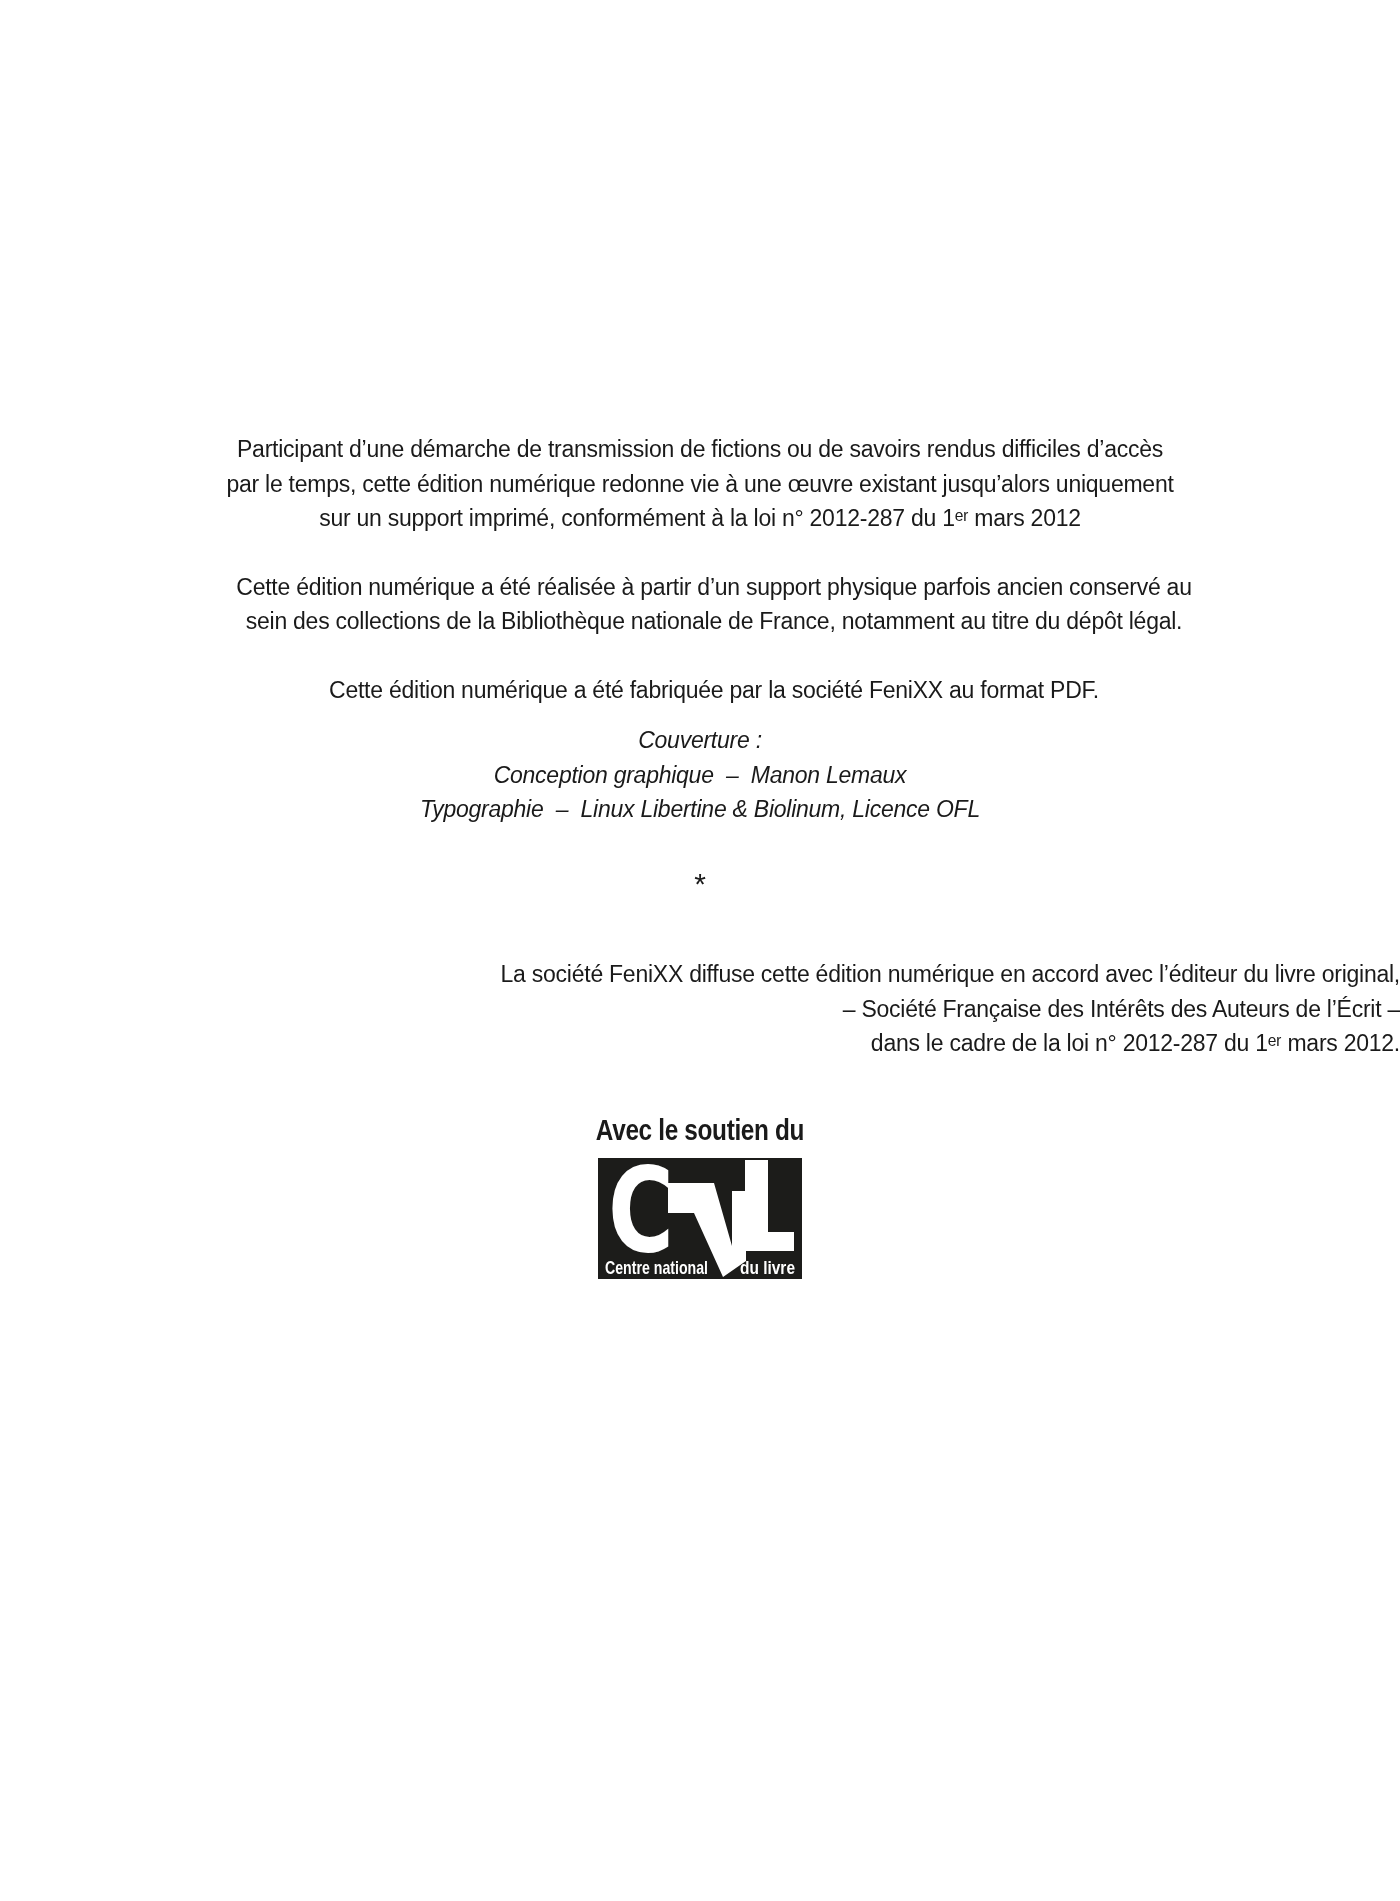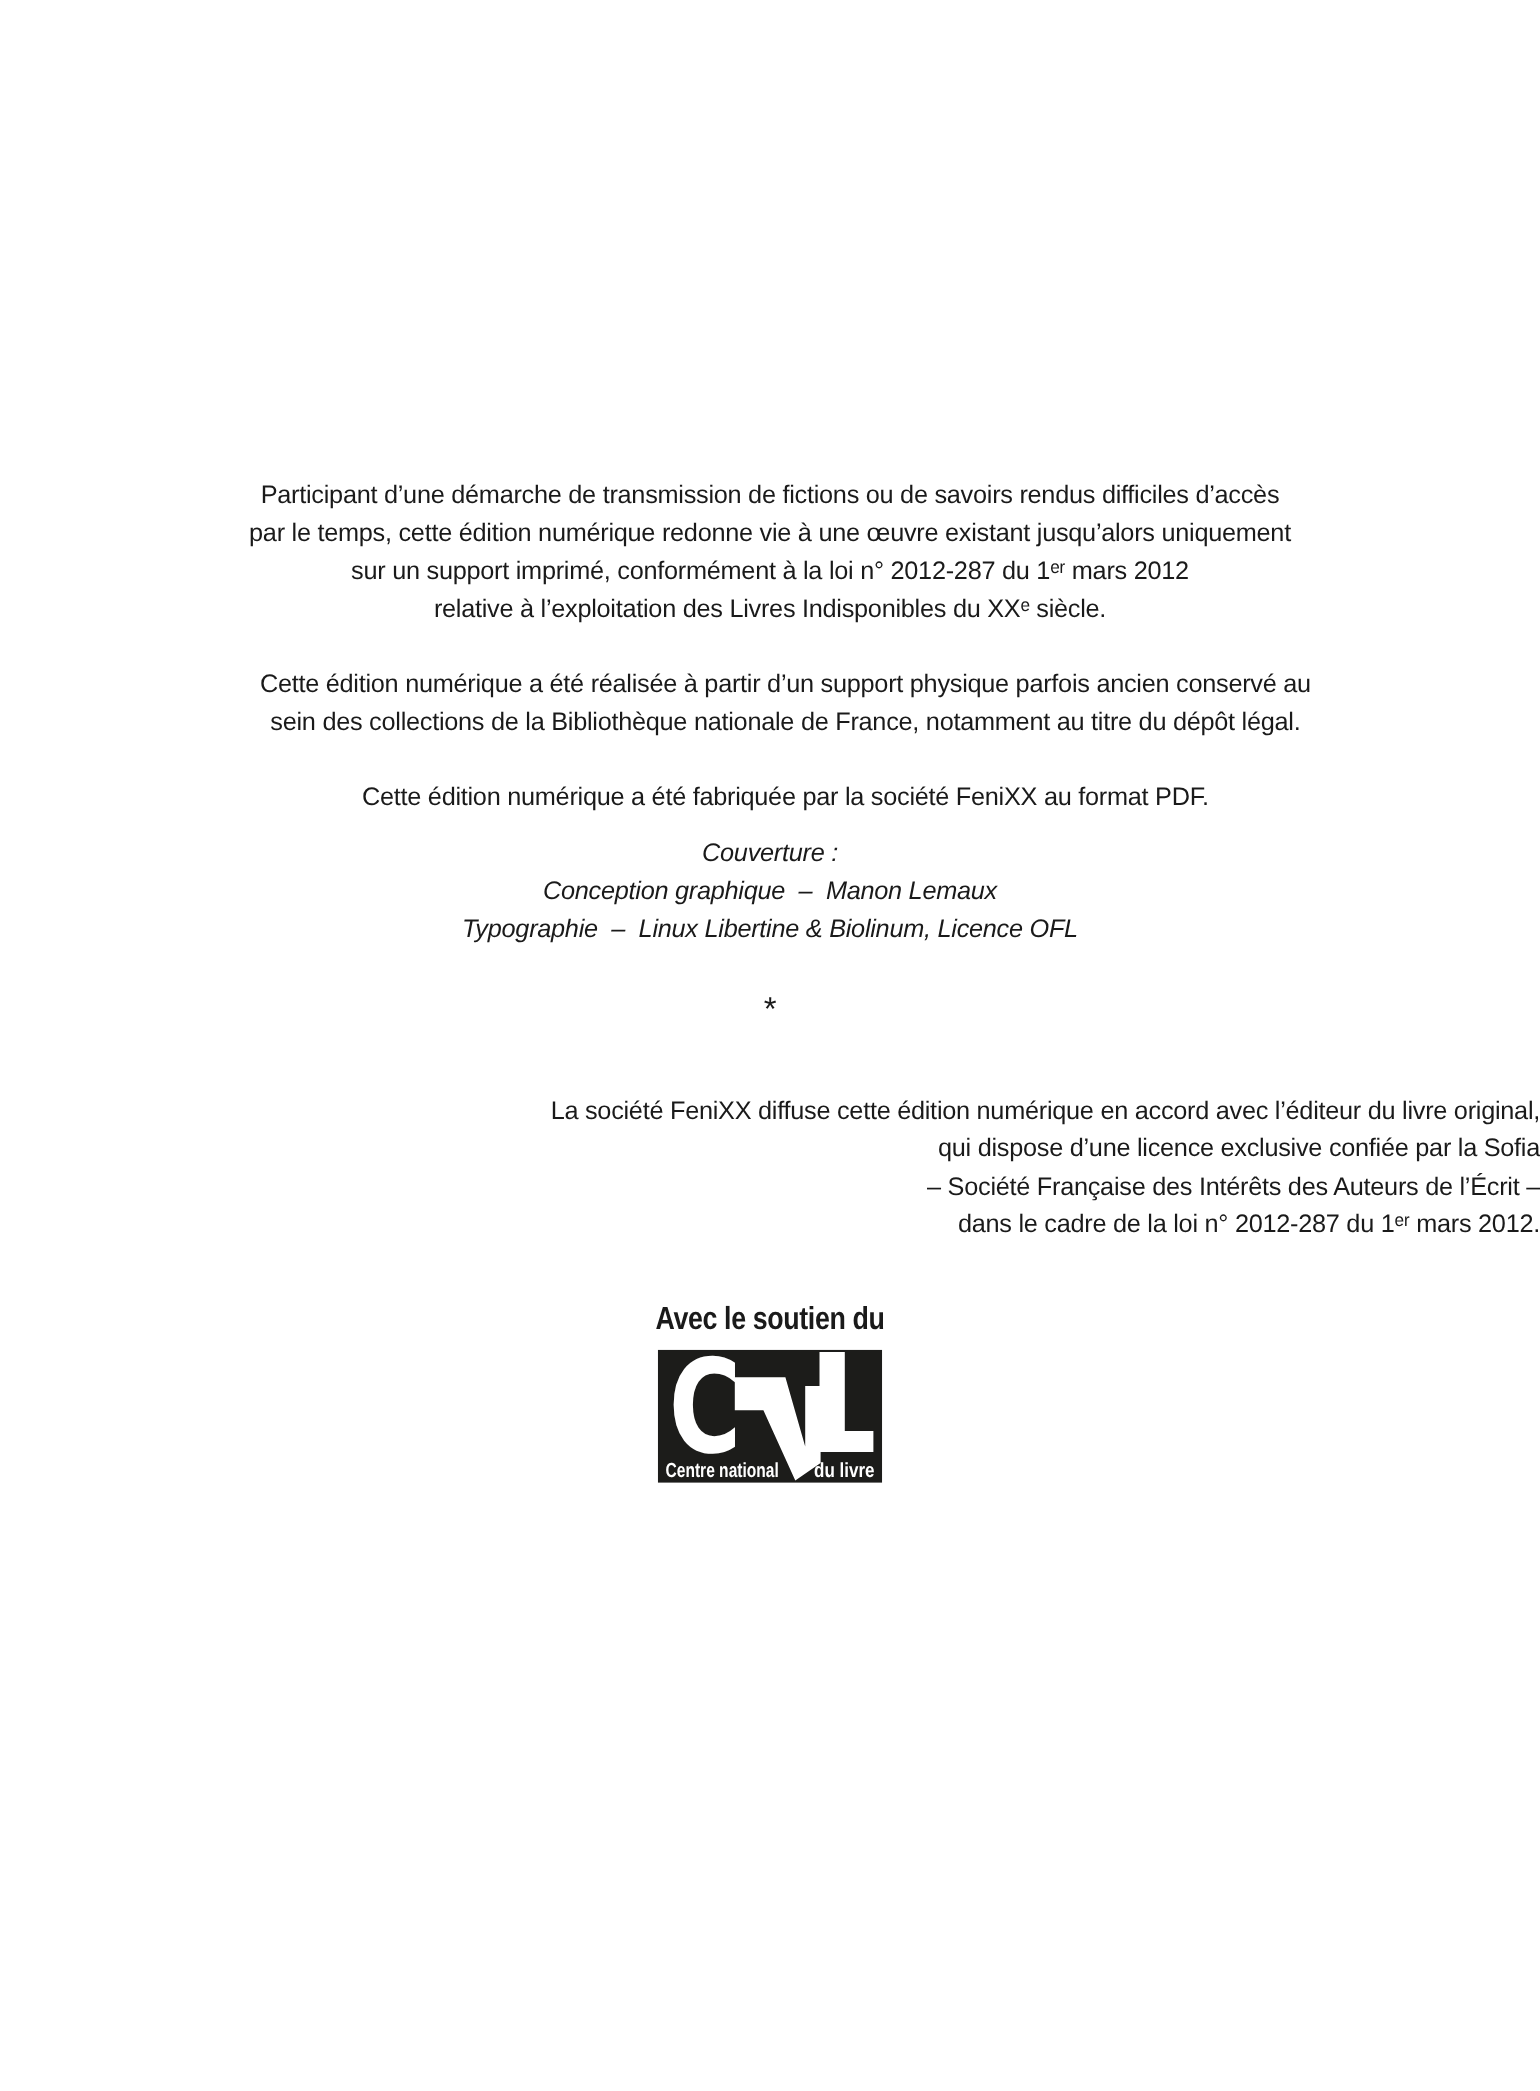--- a/index.html
+++ b/index.html
@@ -63,21 +63,20 @@
 </head>
 <body>
 
 <div class="page">
   <div class="text-col">
 
     <p class="para">
       <span class="line">Participant d’une démarche de transmission de fictions ou de savoirs rendus difficiles d’accès</span>
       <span class="line">par le temps, cette édition numérique redonne vie à une œuvre existant jusqu’alors uniquement</span>
       <span class="line">sur un support imprimé, conformément à la loi n° 2012-287 du 1ᵉʳ mars 2012</span>
-      <span class="line">relative à l’exploitation des Livres Indisponibles du XXᵉ siècle.</span>
     </p>
 
     <p class="para gap-blank">
       <span class="line">Cette édition numérique a été réalisée à partir d’un support physique parfois ancien conservé au</span>
       <span class="line">sein des collections de la Bibliothèque nationale de France, notamment au titre du dépôt légal.</span>
     </p>
 
     <p class="para gap-blank">
       <span class="line">Cette édition numérique a été fabriquée par la société FeniXX au format PDF.</span>
     </p>
@@ -85,21 +84,20 @@
     <p class="para gap-credits">
       <span class="line">Couverture :</span>
       <span class="line">Conception graphique  –  Manon Lemaux</span>
       <span class="line">Typographie  –  Linux Libertine &amp; Biolinum, Licence OFL</span>
     </p>
 
     <p class="para separator gap-sep">*</p>
 
     <p class="para gap-large">
       <span class="line">La société FeniXX diffuse cette édition numérique en accord avec l’éditeur du livre original,</span>
-      <span class="line">qui dispose d’une licence exclusive confiée par la Sofia</span>
       <span class="line">– Société Française des Intérêts des Auteurs de l’Écrit –</span>
       <span class="line">dans le cadre de la loi n° 2012-287 du 1ᵉʳ mars 2012.</span>
     </p>
 
     <p class="para support-line"><span class="squeeze">Avec le soutien du</span></p>
 
     <svg class="cnl-logo" width="204" height="121" viewBox="0 0 204 121" role="img" aria-label="CNL Centre national du livre">
       <rect x="0" y="0" width="204" height="121" fill="#1c1c1a"></rect>
 
       <text x="10" y="93" fill="#ffffff" font-family="DejaVu Sans, Liberation Sans, sans-serif" font-weight="bold" font-size="118" textLength="66" lengthAdjust="spacingAndGlyphs">C</text>

